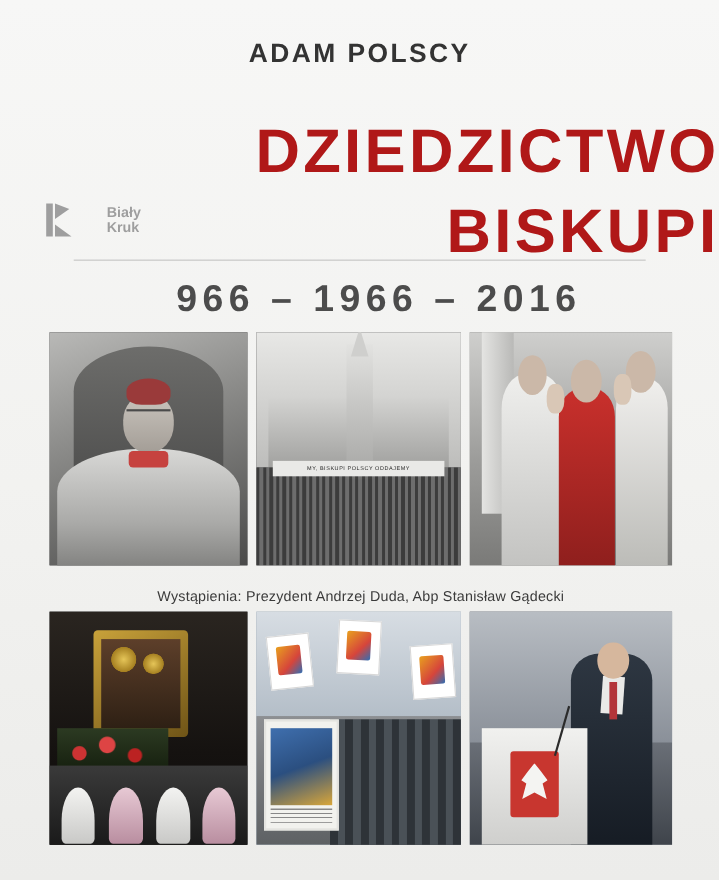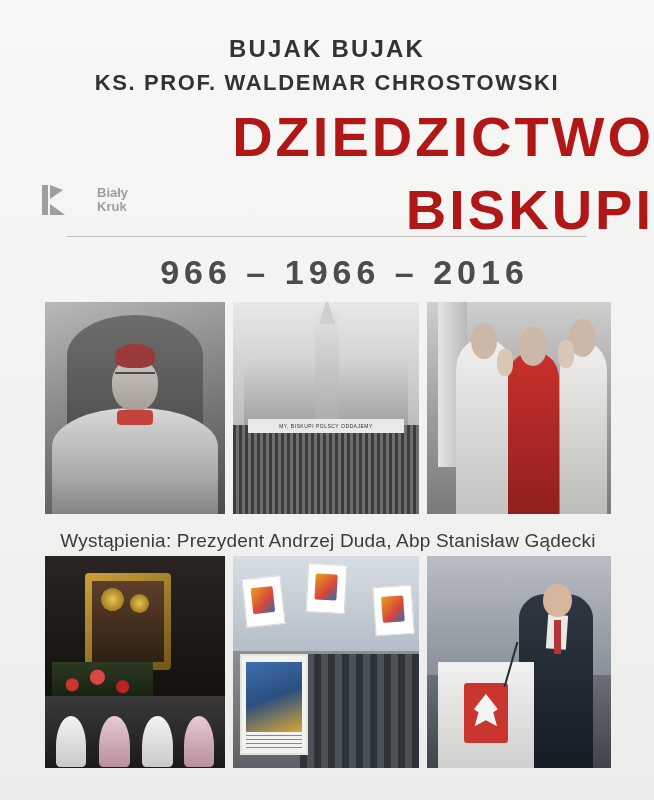--- a/index.html
+++ b/index.html
@@ -316,21 +316,21 @@
   
   .caption {
     position: absolute;
     top: 514px;
     left: 45px;
     width: 566px;
     height: 54px;
     display: flex;
     align-items: center;
     justify-content: center;
-    font-size: 19px;
+    font-size: 13px;
     color: #3b3b3b;
     letter-spacing: 0.2px;
   }
 
   
   .p4 { background: #1b1b1b; }
   .p4 .dark {
     position: absolute; inset: 0;
     background: linear-gradient(180deg, #2a2520 0%, #151210 60%, #0d0b0a 100%);
   }
@@ -500,22 +500,21 @@
     background: #2b2b2b;
     transform: rotate(16deg);
   }
 </style>
 </head>
 <body>
 
 <div class="cover">
 
   <div class="authors">
-    <div class="author-line-1">BUJAK BUJAK</div>
-    <div class="author-line-2">KS. PROF. WALDEMAR CHROSTOWSKI</div>
+    <div class="author-line-1">ADAM POLSCY</div>
   </div>
 
   <div class="title-block">
     <div class="title-1">DZIEDZICTWO</div>
     <div class="title-2">BISKUPI</div>
   </div>
 
   <div class="logo">
     <span class="logo-mark">
       <span class="bar"></span>

